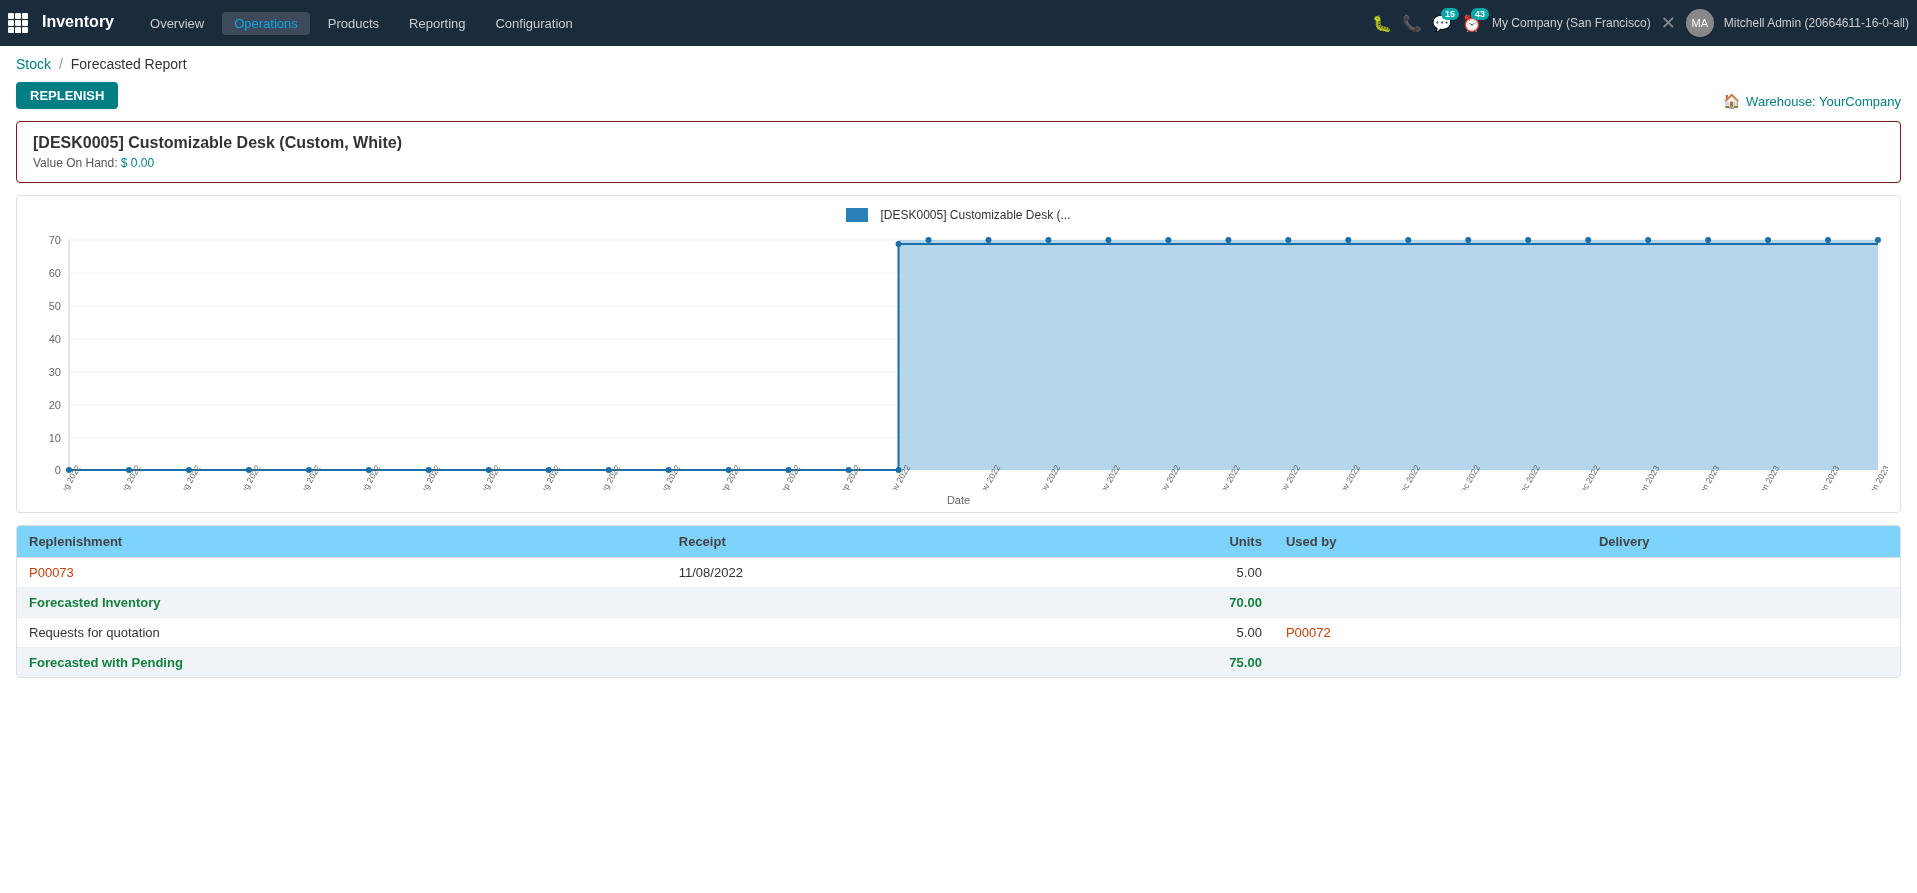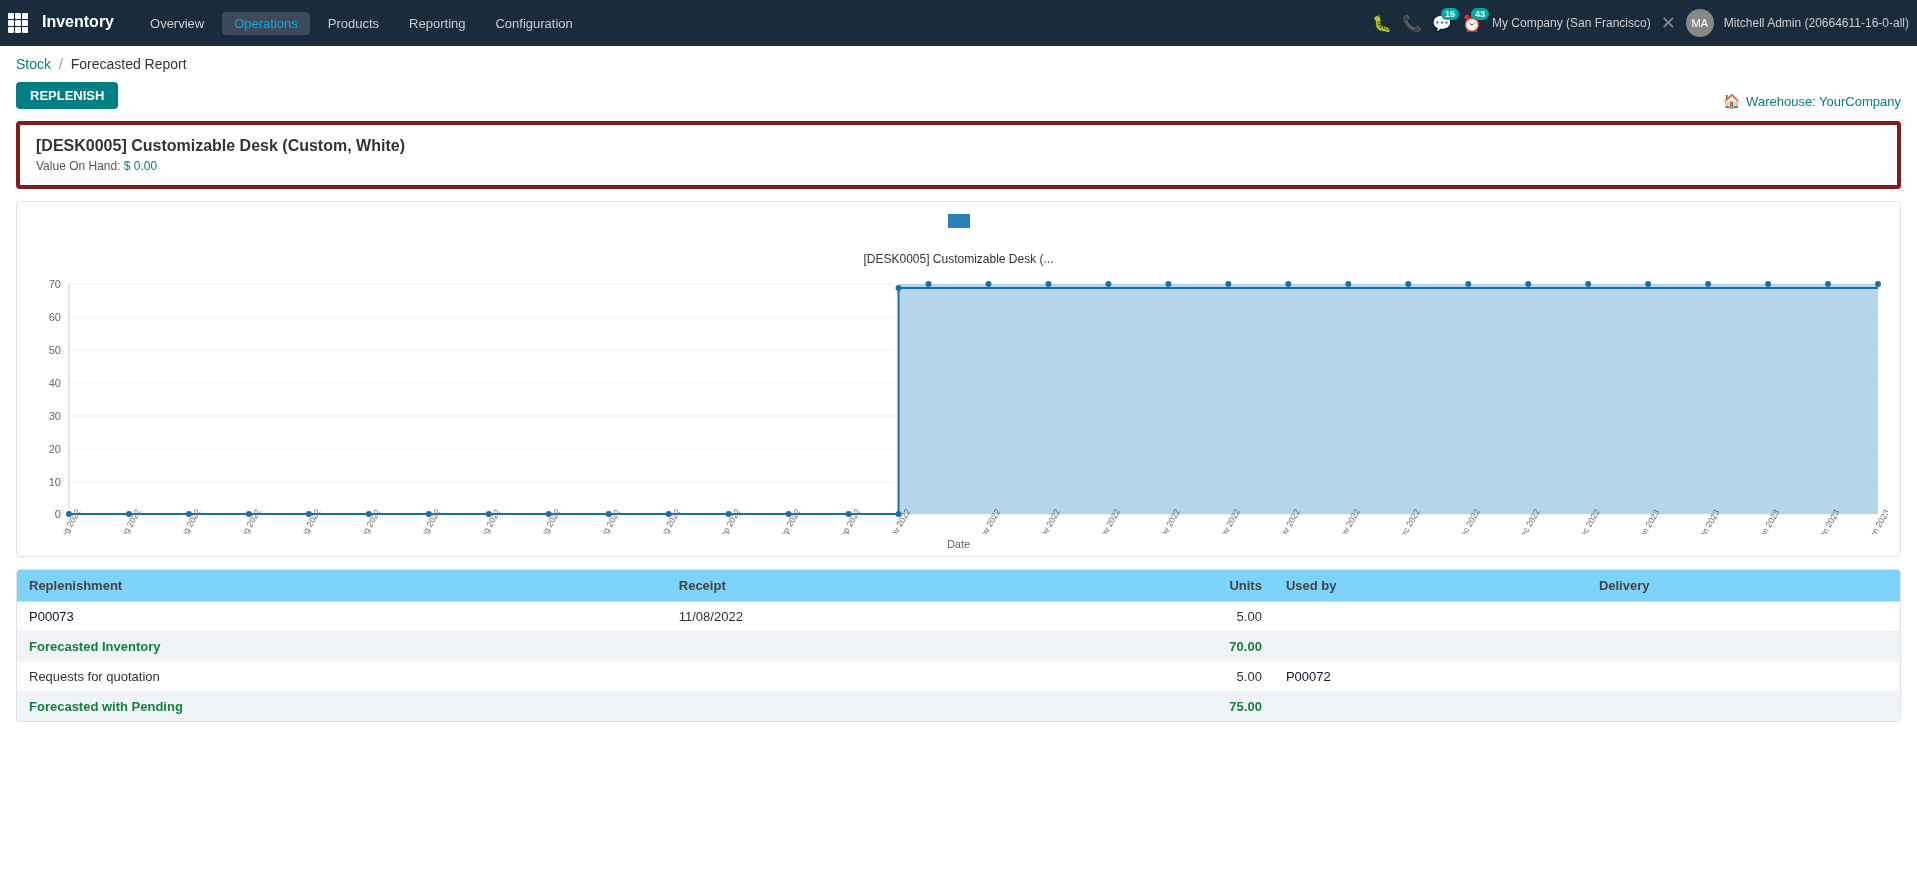--- a/index.html
+++ b/index.html
@@ -133,21 +133,21 @@
       display: flex;
       align-items: center;
       gap: 5px;
       color: #017e84;
       font-size: 13px;
     }
     .warehouse-icon { font-size: 14px; }
 
     
     .product-header {
-      border: 4px solid #7f1d1d;
+      border: 1px solid #7f1d1d;
       border-radius: 4px;
       padding: 12px 16px;
       margin-bottom: 12px;
       background: #fff;
     }
     .product-title-row {
       display: flex;
       align-items: center;
       justify-content: space-between;
     }
@@ -191,25 +191,24 @@
       border-radius: 4px;
       padding: 12px 8px 6px;
       margin-bottom: 12px;
       background: #fff;
       position: relative;
     }
     .chart-legend {
       display: flex;
       justify-content: center;
       align-items: center;
-      gap: 24px;
+      gap: 12px;
       margin-bottom: 8px;
       font-size: 12px;
       color: #333;
-      flex-direction: column;
     }
     .legend-color {
       width: 22px;
       height: 14px;
       background: #2980b9;
       display: inline-block;
     }
     .chart-area {
       position: relative;
       height: 260px;
@@ -256,21 +255,21 @@
     .data-table td.right { text-align: right; }
     .data-table tr.group-row td {
       background: #f0f4f8;
       font-weight: 600;
       color: #15803d;
       margin-top: 24px;
     }
     .data-table tr.group-row td.right {
       font-weight: 600;
     }
-    .link-cell { color: #0f172a; cursor: pointer; }
+    .link-cell { color: #c2410c; cursor: pointer; }
     .data-table tbody tr:last-child td { border-bottom: none; }
   </style>
 </head>
 <body>
 
 <nav class="topnav">
   <div class="topnav-logo">
     <div class="topnav-logo-grid">
       <span></span>
         <span></span>

